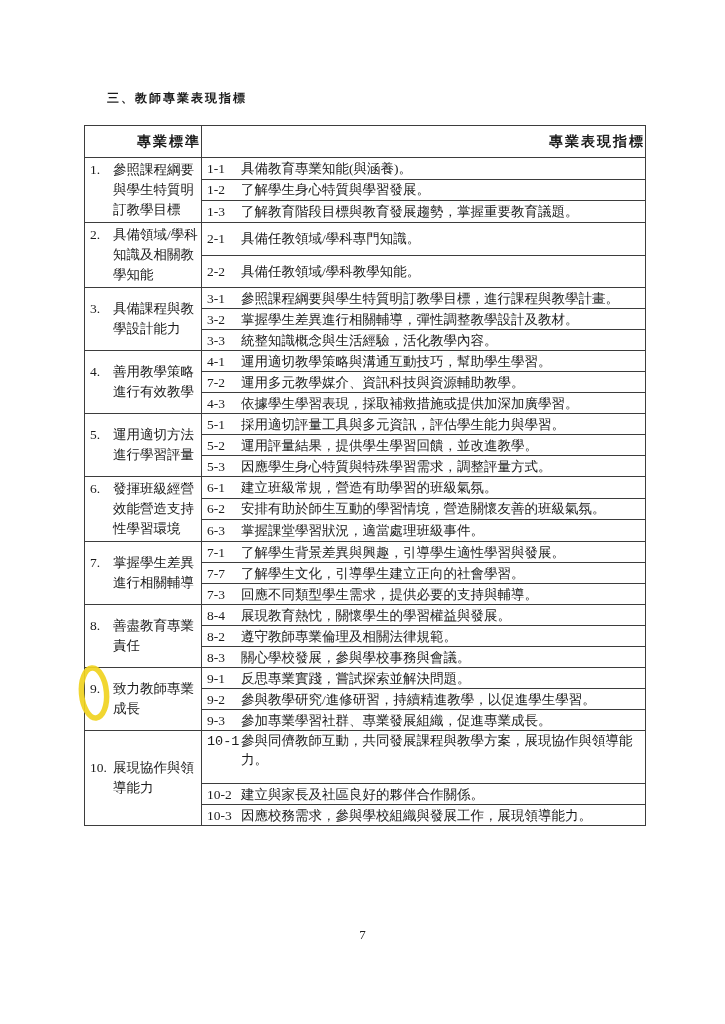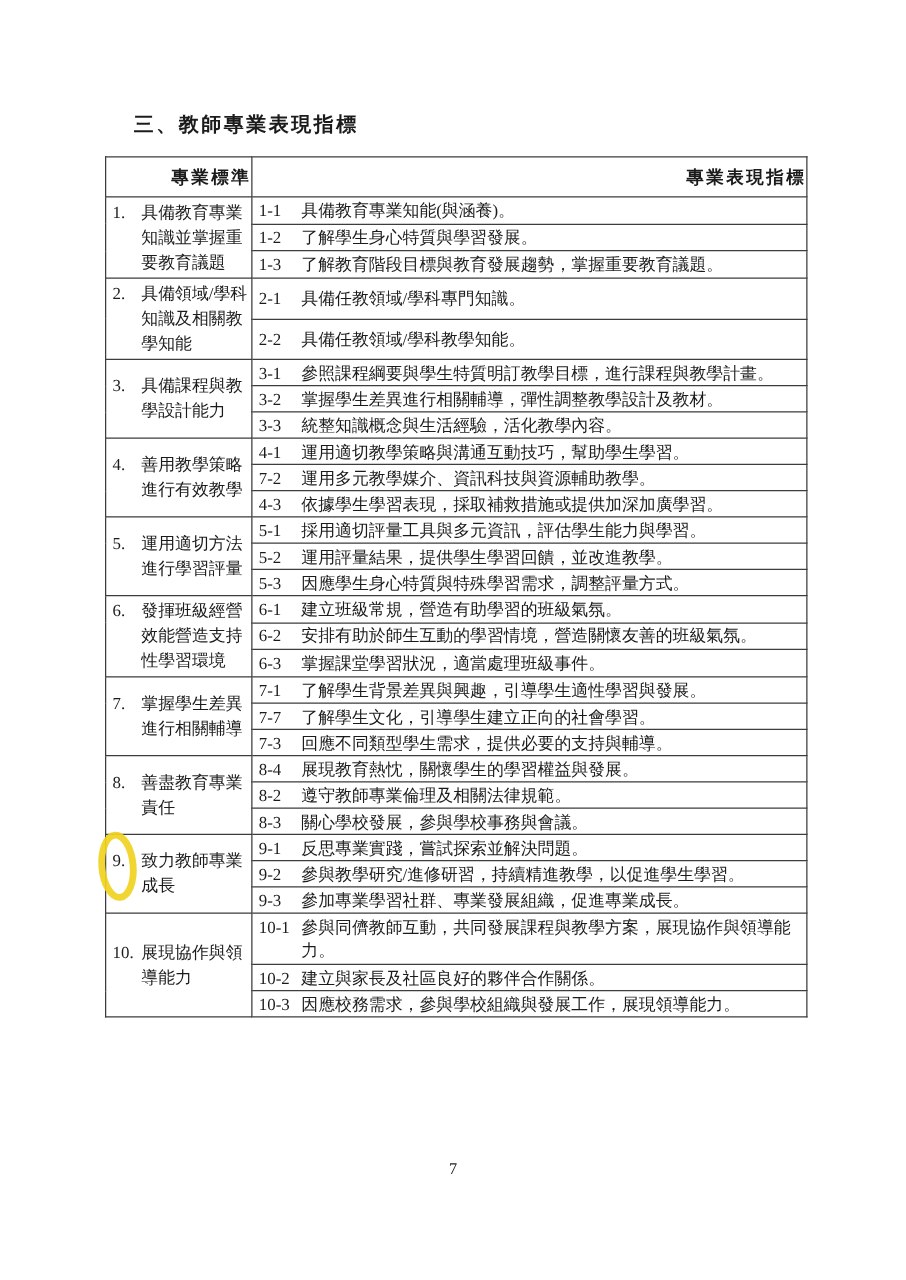--- a/index.html
+++ b/index.html
@@ -3,21 +3,21 @@
 <meta charset="utf-8">
 <style>
   html,body{margin:0;padding:0;}
   body{
     width:725px;height:1024px;background:#ffffff;position:relative;
     font-family:"Liberation Serif","DejaVu Serif",serif;color:#1b1b1b;
     overflow:hidden;
   }
   .doc-title{
     position:absolute;left:107px;top:90px;
-    font-size:16px;font-weight:bold;letter-spacing:2px;white-space:nowrap;
+    font-size:12px;font-weight:bold;letter-spacing:2px;white-space:nowrap;
   }
   table.itable{
     position:absolute;left:84px;top:125px;width:561px;
     border-collapse:collapse;table-layout:fixed;
     border:1.5px solid #2f2f2f;
   }
   .itable th,.itable td{border:1px solid #3d3d3d;}
   .itable th{
     font-size:14px;font-weight:bold;height:31px;text-align:right;
     letter-spacing:2px;padding:0;
@@ -54,21 +54,21 @@
       <th>專業標準</th>
       <th>專業表現指標</th>
     </tr>
   </thead>
   <tbody>
 
     <tr>
       <td class="std" rowspan="3">
         <div class="std-inner">
           <span class="num">1.</span>
-          <span class="std-text">具備教育專業知識並掌握重要教育議題</span>
+          <span class="std-text">參照課程綱要與學生特質明訂教學目標</span>
         </div>
       </td>
       <td class="ind">
           <div class="ind-inner">
         <span class="code">1-1</span>
         <span class="itext">具備教育專業知能(與涵養)。</span>
           </div>
         </td>
     </tr>
     <tr>
@@ -331,21 +331,21 @@
         </td>
       </tr>
 
     <tr>
       <td class="std" rowspan="3">
         <div class="std-inner">
           <span class="num">10.</span>
           <span class="std-text">展現協作與領導能力</span>
         </div>
       </td>
-      <td class="ind" style="height:auto;padding-top:1px;padding-bottom:1px;">
+      <td class="ind" style="height:auto;padding-top:1px;padding-bottom:13px;font-family:Liberation Mono, monospace;">
           <div class="ind-inner">
         <span class="code">10-1</span>
         <span class="itext">參與同儕教師互動，共同發展課程與教學方案，展現協作與領導能力。</span>
           </div>
         </td>
     </tr>
     <tr>
         <td class="ind">
           <div class="ind-inner">
         <span class="code">10-2</span>

